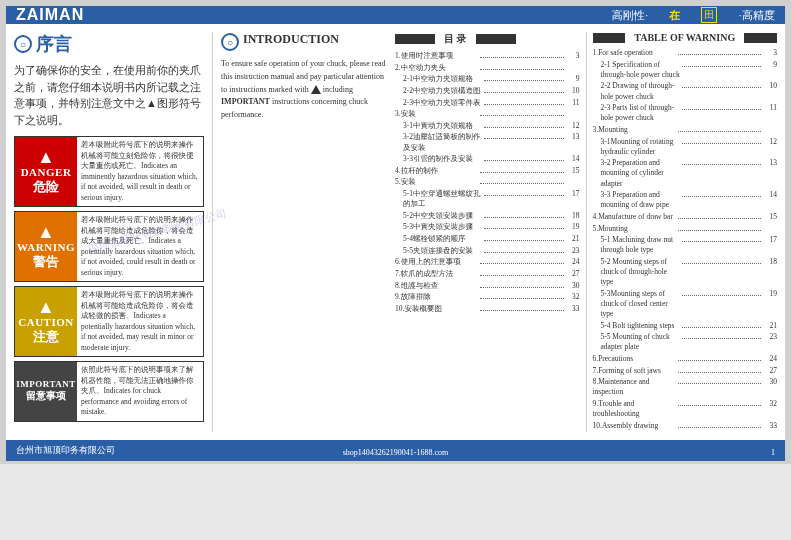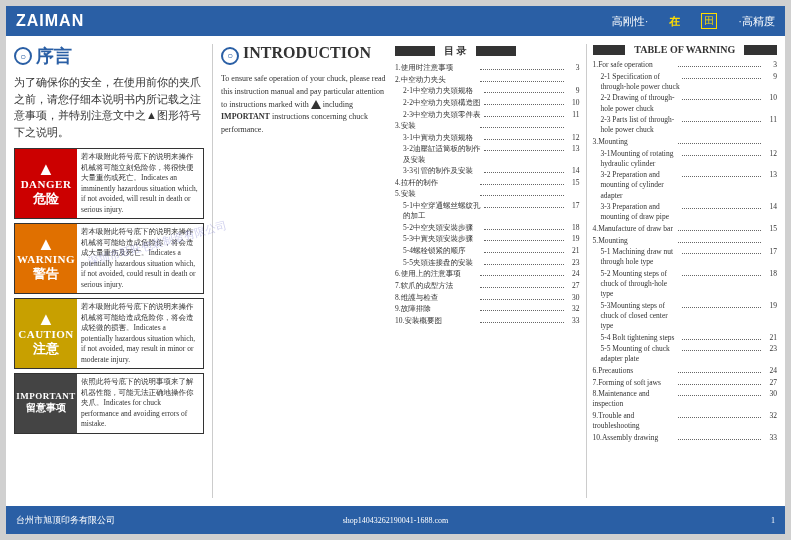--- a/index.html
+++ b/index.html
@@ -7,21 +7,21 @@
       width: 791px;
       height: 540px;
       font-family: 'SimSun', 'STSong', serif;
       background: #e8e8e8;
       overflow: hidden;
       position: relative;
     }
 
     .outer-border {
       width: 791px;
-      height: 540px;
+      height: 464px;
       background: #d0d0d0;
       padding: 6px;
     }
 
     .main-container {
       width: 100%;
       height: 100%;
       background: white;
       display: flex;
       flex-direction: column;
@@ -182,21 +182,21 @@
 
     
     .middle-col {
       width: 175px;
       flex-shrink: 0;
       border-left: 1px solid #ccc;
       padding-left: 8px;
     }
 
     .intro-title {
-      font-size: 16px;
+      font-size: 12px;
       font-weight: bold;
       color: #333;
       margin-bottom: 5px;
     }
 
     .intro-text {
       font-size: 8px;
       color: #333;
       line-height: 1.6;
     }
@@ -286,21 +286,21 @@
 
     .toc-sub {
       padding-left: 8px;
     }
 
     
     .footer {
       height: 28px;
       background: #2a5fa5;
       display: flex;
-      align-items: center;
+      align-items: flex-end;
       justify-content: space-between;
       padding: 4px 10px;
       position: relative;
     }
 
     .footer-left {
       color: white;
       font-size: 9px;
     }
 

